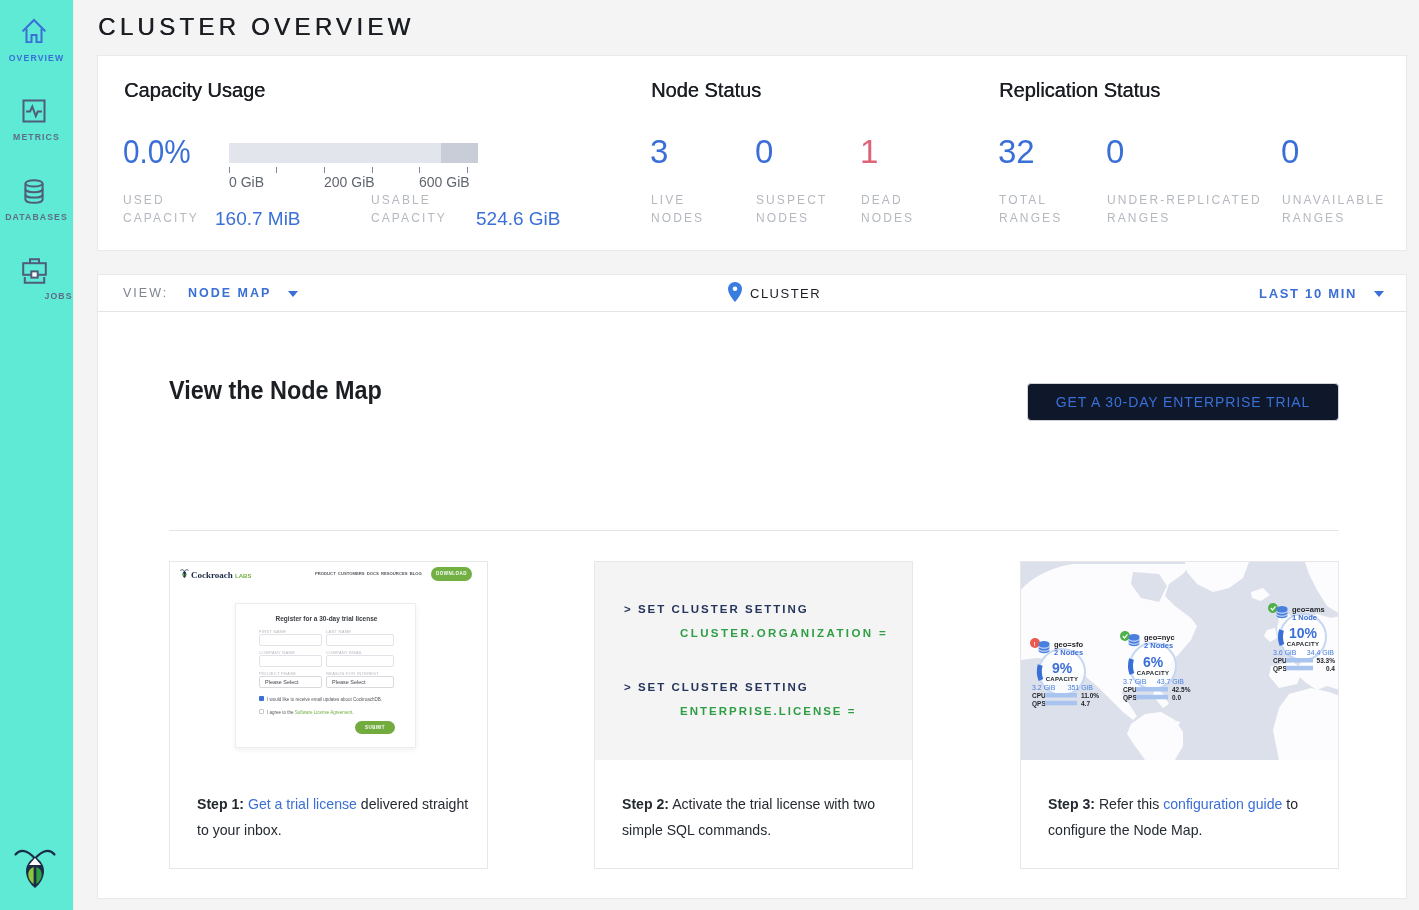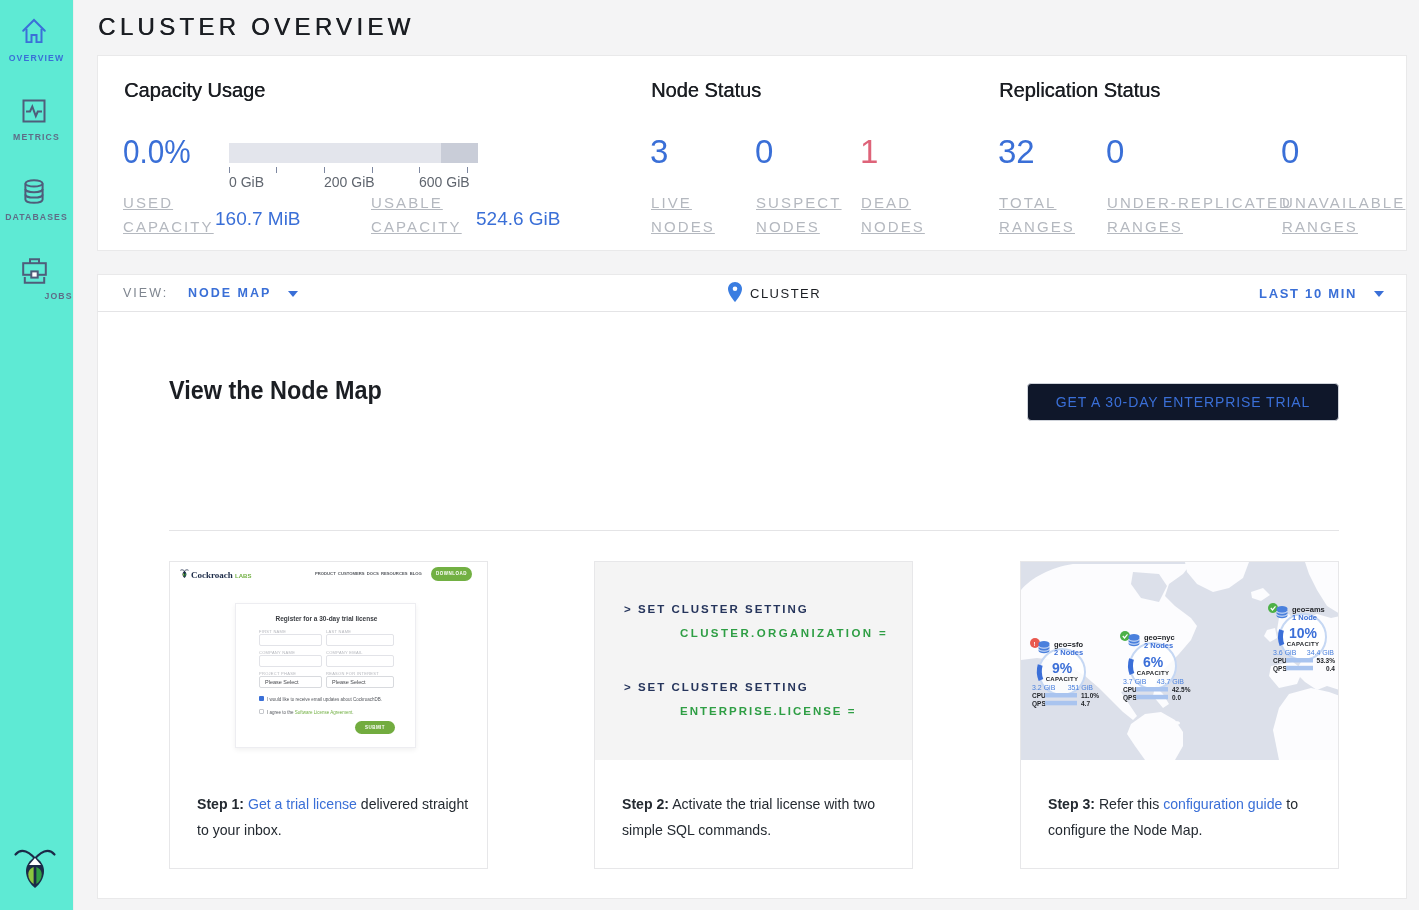--- a/index.html
+++ b/index.html
@@ -12,21 +12,21 @@
 .navlabel { font-size:8.7px; font-weight:700; letter-spacing:1.1px; color:#5f6c87; }
 .navlabel.active { color:#3a6fd7; }
 
 
 #title { position:absolute; left:98px; top:13px; font-size:24px; letter-spacing:4.3px; color:#1b1e23; font-weight:400; text-shadow:0.5px 0 0 #1b1e23; }
 
 
 #stats { position:absolute; left:97px; top:55px; width:1310px; height:196px; background:#fff; border:1px solid #e9e9ea; }
 .sechead { font-size:20px; color:#1b1e23; text-shadow:0.4px 0 0 #1b1e23; }
 .bignum { font-size:33px; color:#3a6fd7; }
-.lbl { font-size:15px; letter-spacing:2.1px; color:#b4b8bf; line-height:24px;text-decoration:underline; }
+.lbl { font-size:12px; letter-spacing:2.1px; color:#b4b8bf; line-height:18px; }
 .bluev { font-size:19px; color:#3a6fd7; }
 
 
 #viewbar { position:absolute; left:97px; top:274px; width:1310px; height:38px; background:#fff; border:1px solid #e9e9ea; border-bottom:1px solid #e4e4e6; }
 #content { position:absolute; left:97px; top:312px; width:1310px; height:587px; background:#fff; border:1px solid #e9e9ea; border-top:none; }
 
 .blue { color:#3a6fd7; }
 a { color:#3a6fd7; text-decoration:none; }
 
 

